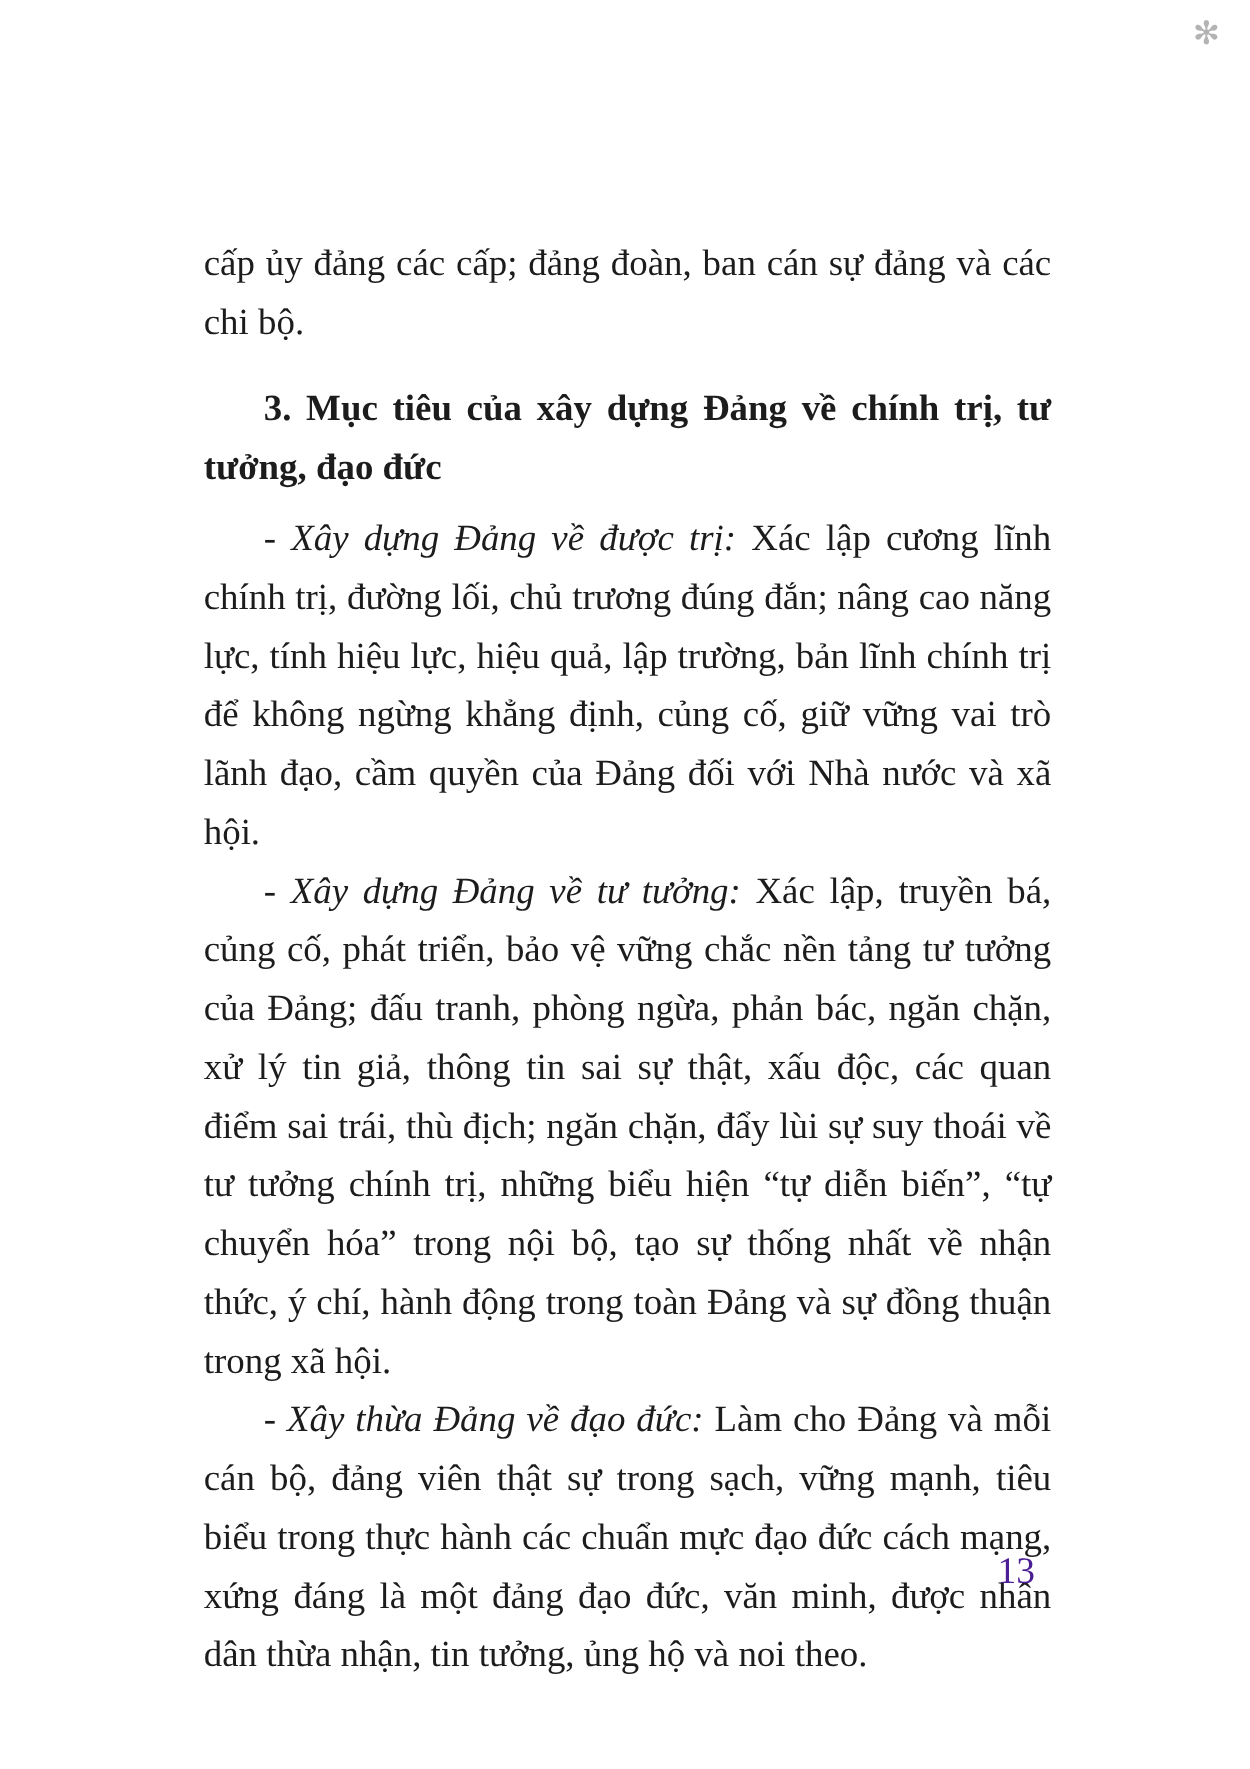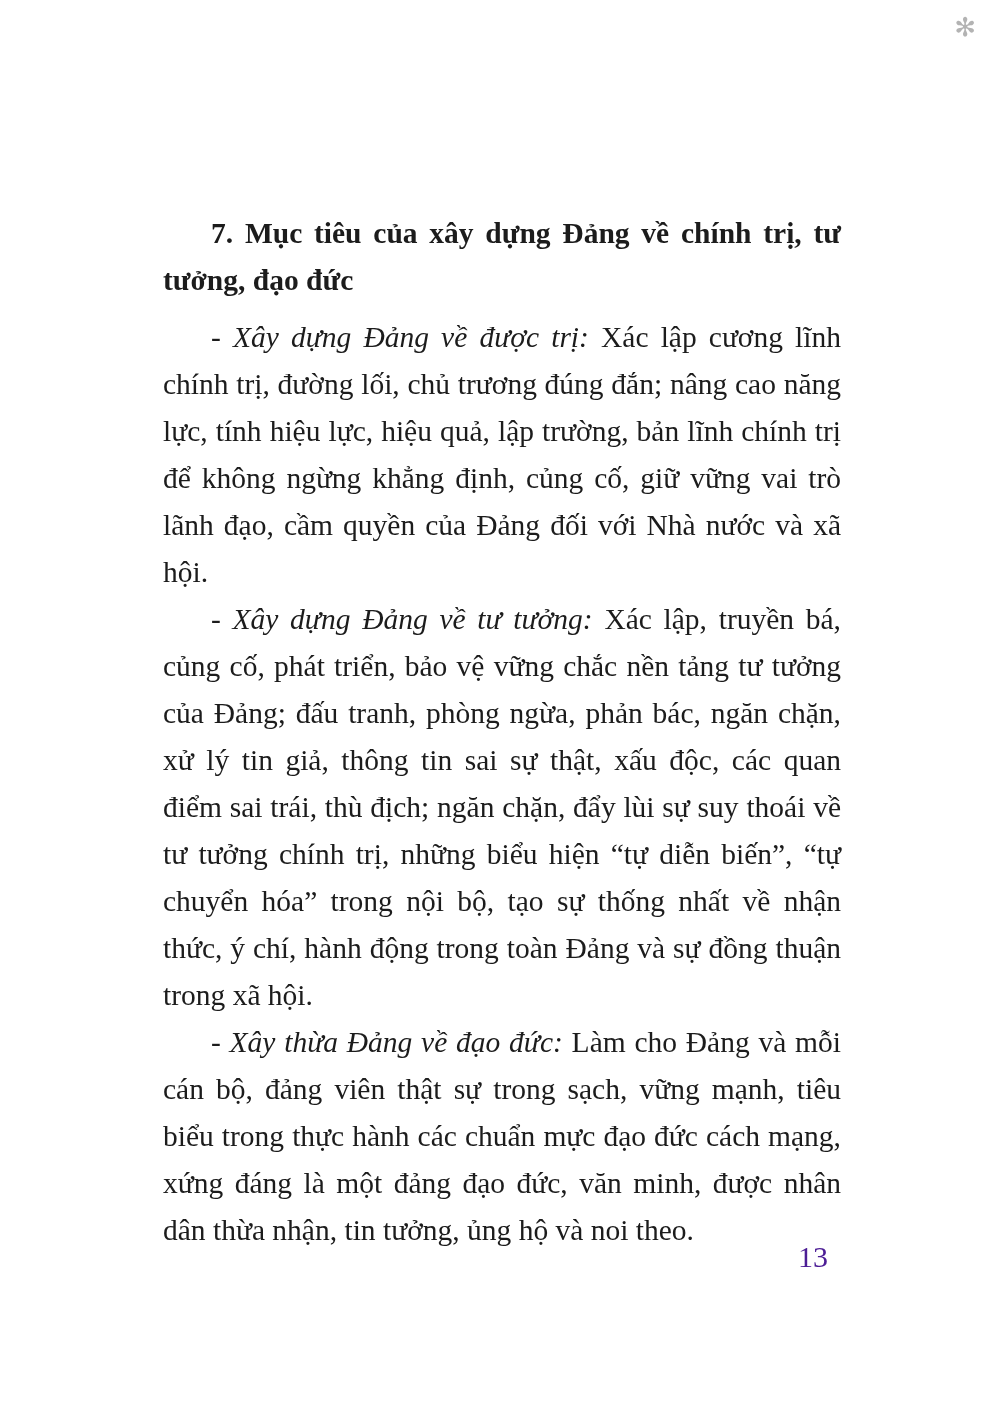--- a/index.html
+++ b/index.html
@@ -58,22 +58,23 @@
 </style>
 </head>
 <body>
 
 <div class="page">
 
   <div class="corner-ornament">✻</div>
 
   <div class="text-block">
 
+    <p class="para no-indent">cấp ủy đảng các cấp; đảng đoàn, ban cán sự đảng và các chi bộ.</p>
 
-    <p class="heading">7. Mục tiêu của xây dựng Đảng về chính trị, tư tưởng, đạo đức</p>
+    <p class="heading">3. Mục tiêu của xây dựng Đảng về chính trị, tư tưởng, đạo đức</p>
 
     <p class="para"><span>- </span><span class="lead-italic">Xây dựng Đảng về được trị:</span><span> Xác lập cương lĩnh chính trị, đường lối, chủ trương đúng đắn; nâng cao năng lực, tính hiệu lực, hiệu quả, lập trường, bản lĩnh chính trị để không ngừng khẳng định, củng cố, giữ vững vai trò lãnh đạo, cầm quyền của Đảng đối với Nhà nước và xã hội.</span></p>
 
     <p class="para"><span>- </span><span class="lead-italic">Xây dựng Đảng về tư tưởng:</span><span> Xác lập, truyền bá, củng cố, phát triển, bảo vệ vững chắc nền tảng tư tưởng của Đảng; đấu tranh, phòng ngừa, phản bác, ngăn chặn, xử lý tin giả, thông tin sai sự thật, xấu độc, các quan điểm sai trái, thù địch; ngăn chặn, đẩy lùi sự suy thoái về tư tưởng chính trị, những biểu hiện “tự diễn biến”, “tự chuyển hóa” trong nội bộ, tạo sự thống nhất về nhận thức, ý chí, hành động trong toàn Đảng và sự đồng thuận trong xã hội.</span></p>
 
     <p class="para"><span>- </span><span class="lead-italic">Xây thừa Đảng về đạo đức:</span><span> Làm cho Đảng và mỗi cán bộ, đảng viên thật sự trong sạch, vững mạnh, tiêu biểu trong thực hành các chuẩn mực đạo đức cách mạng, xứng đáng là một đảng đạo đức, văn minh, được nhân dân thừa nhận, tin tưởng, ủng hộ và noi theo.</span></p>
 
   </div>
 
   <div class="page-number">13</div>

